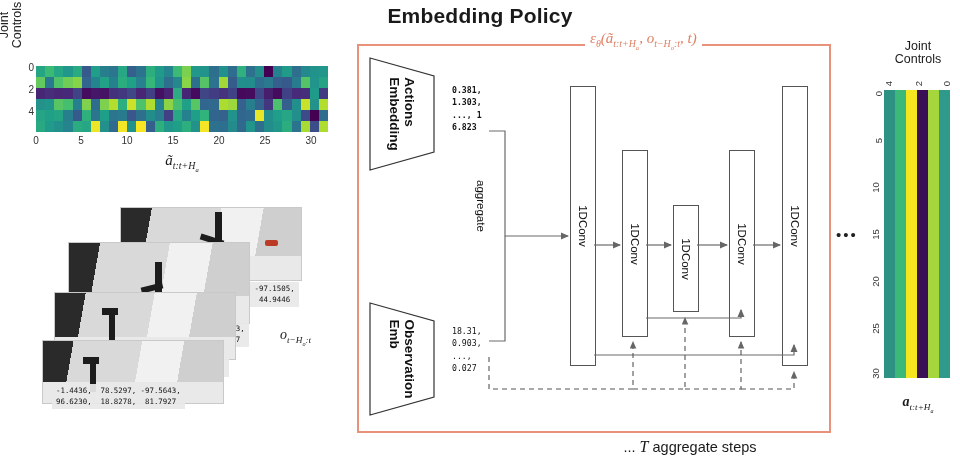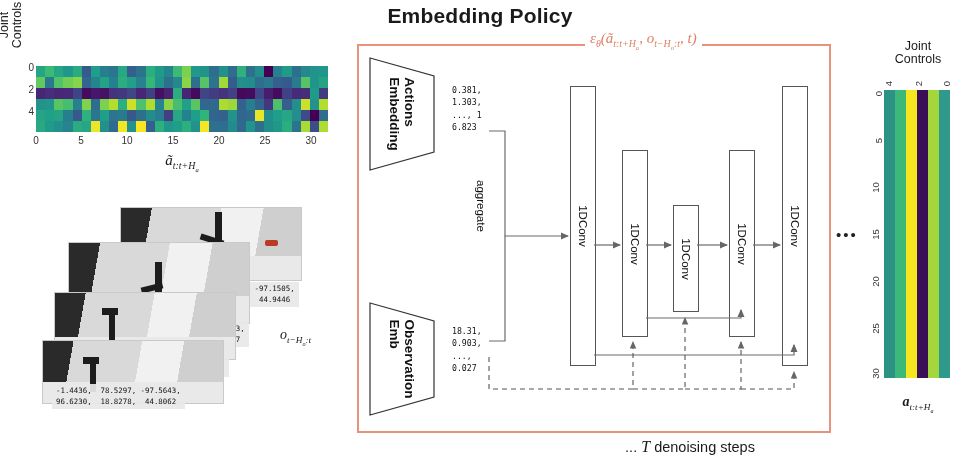--- a/index.html
+++ b/index.html
@@ -326,36 +326,36 @@
 <div class="abs numbox" style="left:96px;top:352px;">12.6024,  50.8772, -63.7348,
 96.9607,  24.2979,  44.5736</div>
 
 <div class="abs photo" style="left:42px;top:340px;width:180px;height:62px;">
   <div class="sky"></div>
     <div class="floor"></div>
   <div class="arm" style="left:26%;top:32%;width:6px;height:50%;"></div>
   <div class="arm" style="left:22%;top:26%;width:16px;height:7px;"></div>
 </div>
 <div class="abs numbox" style="left:52px;top:384px;">-1.4436,  78.5297, -97.5643,
-96.6230,  18.8278,  44.8062</div>
+96.6230,  18.8278,  81.7927</div>
 
 <div class="abs" id="obs-label" style="left:280px;top:327px;">o<sub>t−H<sub>o</sub>:t</sub></div>
 
 <div class="abs" id="netbox"></div>
 <div class="abs" id="formula">
   ε<sub>θ</sub>(ã<sub>t:t+H<sub>a</sub></sub>, o<sub>t−H<sub>o</sub>:t</sub>, t)
 </div>
 
 <div class="abs trap" style="left:367px;top:55px;width:70px;height:118px;">
   <svg width="70" height="118" viewBox="0 0 70 118">
     <polygon points="3,3 67,21 67,97 3,115" fill="#fff" stroke="#333" stroke-width="1.2"></polygon>
   </svg>
   <div class="tlabel">Actions<br>Embedding</div>
 </div>
-<div class="abs vec" style="left:452px;top:84px;">0.381,
+<div class="abs vec" style="left:452px;top:84px;font-weight:bold;">0.381,
 1.303,
 ..., 1
 6.823</div>
 
 <div class="abs trap" style="left:367px;top:300px;width:70px;height:118px;">
   <svg width="70" height="118" viewBox="0 0 70 118">
     <polygon points="3,3 67,21 67,97 3,115" fill="#fff" stroke="#333" stroke-width="1.2"></polygon>
   </svg>
   <div class="tlabel">Observation<br>Emb</div>
 </div>
@@ -435,14 +435,14 @@
     <div style="background: rgb(47, 154, 140);"></div>
   </div>
 <div class="abs" id="out-label">
   <b style="font-family:'Liberation Serif',serif;">a</b><sub>t:t+H<sub>a</sub></sub>
 </div>
 <div class="abs" id="ellipsis">•••</div>
 
 <div class="abs" id="caption">
   <span>...</span>
   <i>T</i>
-  <span>denoising steps</span>
+  <span>aggregate steps</span>
 </div>
 
 </body></html>

